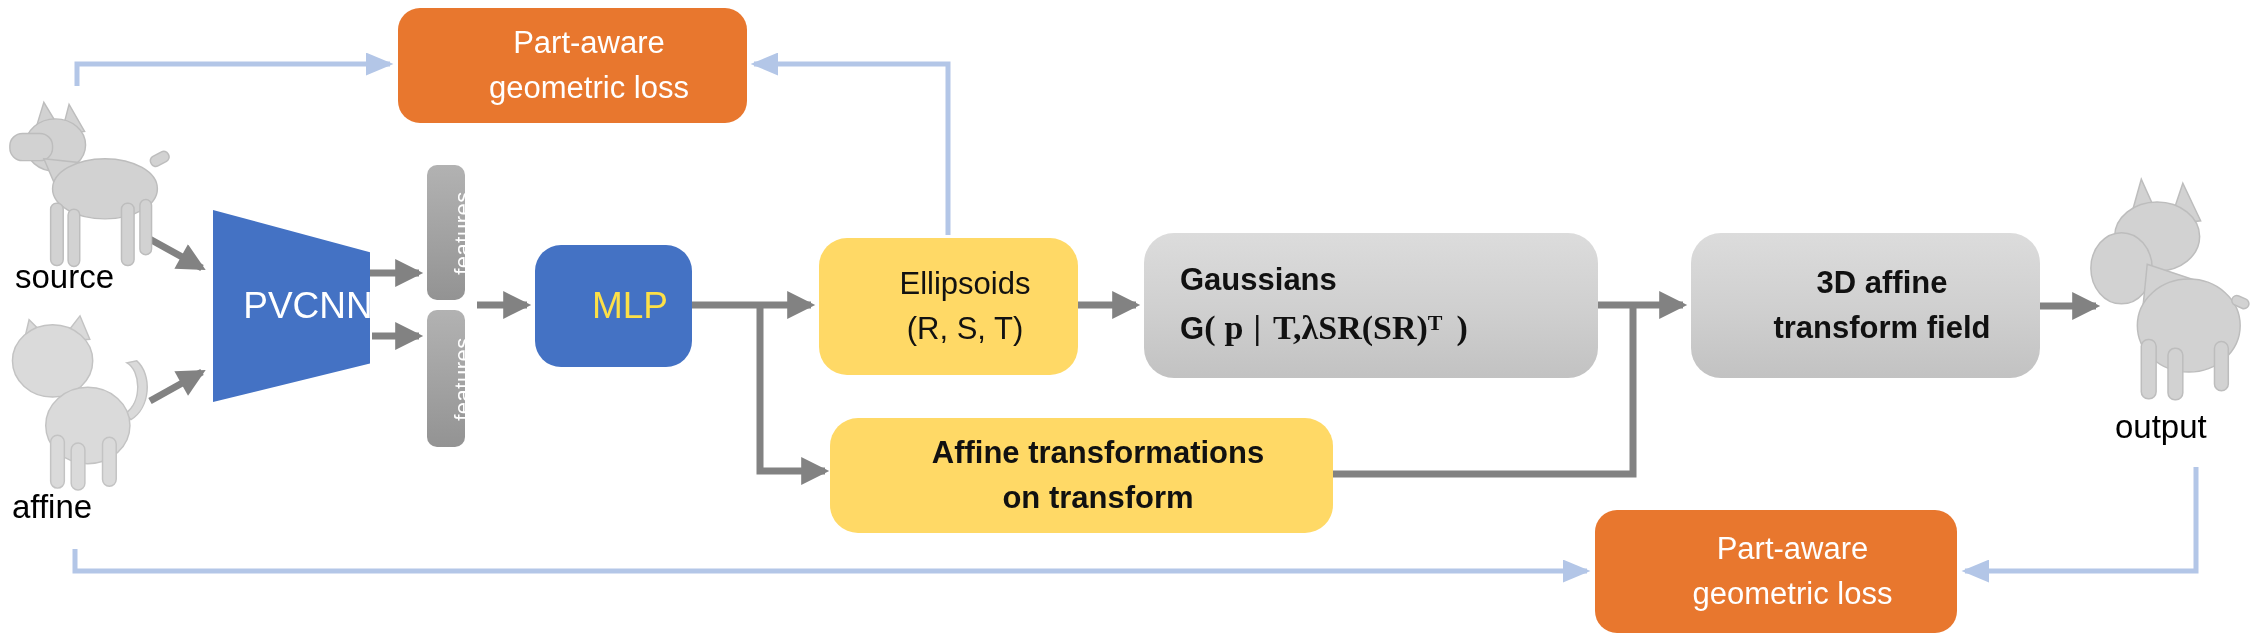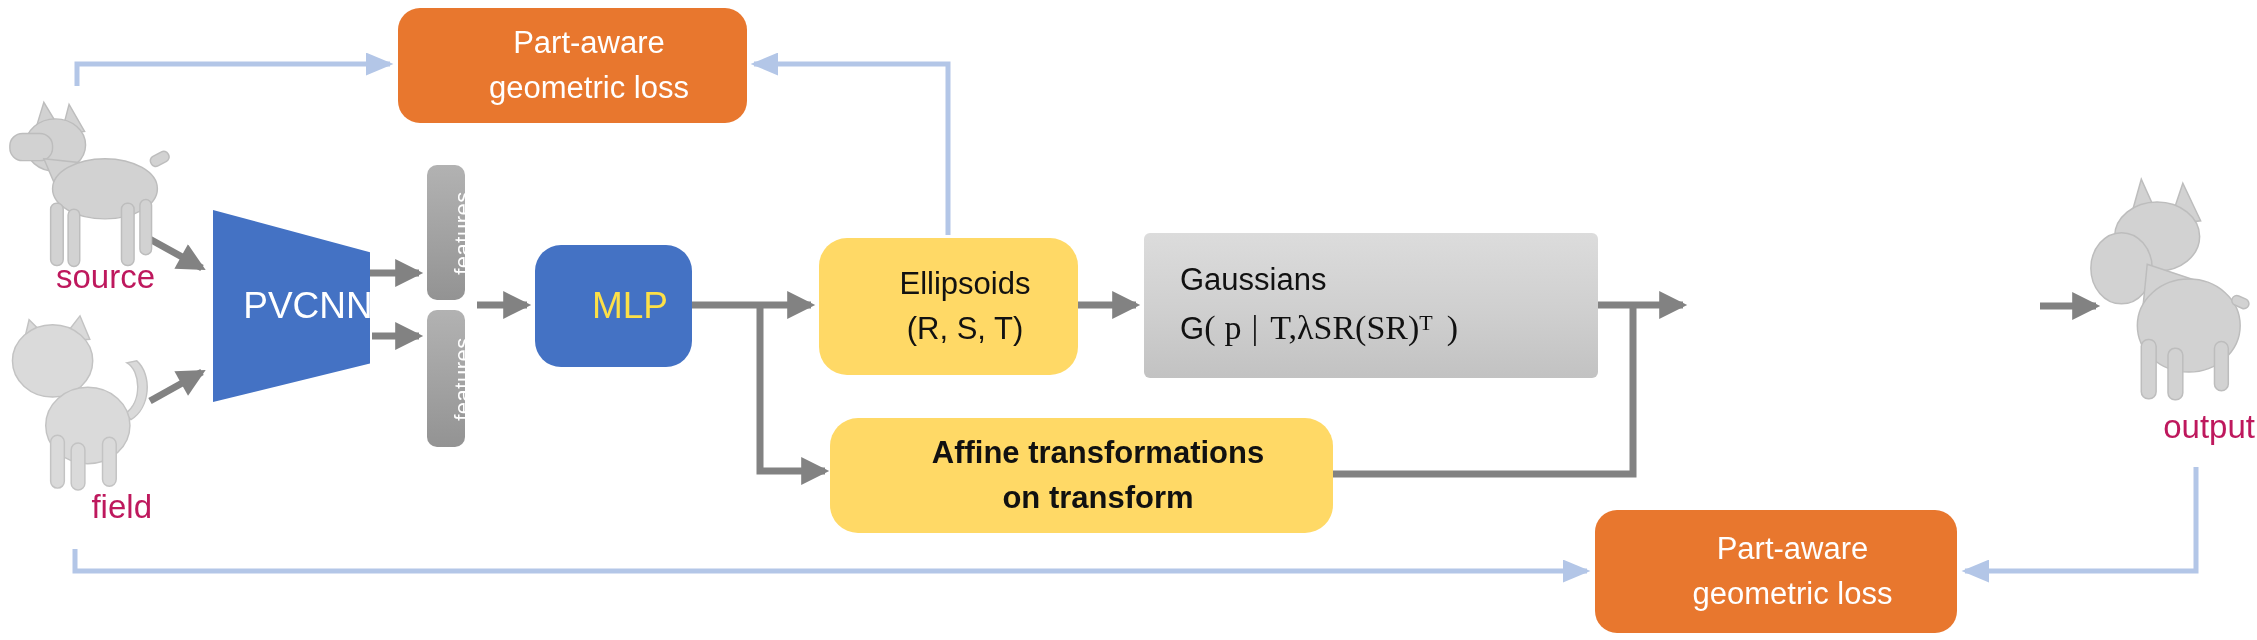--- a/index.html
+++ b/index.html
@@ -2,26 +2,26 @@
 <html><head>
 <meta charset="utf-8">
 <style>
   html,body{margin:0;padding:0;background:#ffffff;}
   body{width:2257px;height:640px;position:relative;font-family:"Liberation Sans",sans-serif;}
   .canvas{position:absolute;left:0;top:0;width:2257px;height:640px;overflow:hidden;background:#ffffff;}
   .wires{position:absolute;left:0;top:0;z-index:1;}
   .box{position:absolute;box-sizing:border-box;display:flex;flex-direction:column;justify-content:center;align-items:center;z-index:2;text-align:center;padding-left:33px;}
   .loss{background:#E8772E;color:#ffffff;border-radius:22px;font-size:31px;line-height:1.42;}
   .yellow{background:#FFD966;color:#111111;border-radius:28px;font-size:31px;line-height:1.45;}
-  .graybox{background:linear-gradient(180deg,#DCDCDC 0%,#CFCFCF 55%,#C2C2C2 100%);color:#111111;border-radius:6px;font-size:31px;line-height:1.45;}
+  .graybox{background:linear-gradient(180deg,#DCDCDC 0%,#CFCFCF 55%,#C2C2C2 100%);color:#111111;border-radius:30px;font-size:31px;line-height:1.45;font-weight:bold;}
   .bluebox{background:#4472C4;color:#fde047;border-radius:26px;font-size:37px;}
   .pvcnn{background:#4472C4;color:#ffffff;font-size:37px;clip-path:polygon(0% 0%,100% 22%,100% 80%,0% 100%);border-radius:0;}
   .feature{background:linear-gradient(180deg,#B2B2B2 0%,#A0A0A0 60%,#939393 100%);color:#ffffff;border-radius:10px;font-size:22px;}
   .feature span{transform:rotate(-90deg);white-space:nowrap;letter-spacing:0.5px;}
-  .iolabel{position:absolute;z-index:2;color:#be185d;font-size:33px;text-align:right;}
+  .iolabel{position:absolute;z-index:2;color:#000000;font-size:33px;text-align:left;}
   .mesh{position:absolute;z-index:2;}
   .gauss-inner{align-items:flex-start;text-align:left;padding-left:36px;}
   .formula{font-size:31px;white-space:nowrap;}
   .fserif{font-family:"Liberation Serif",serif;font-size:34px;}
   .f-open{margin-right:9px;}
   .f-arg{margin-right:10px;}
   .f-bar{margin-right:12px;}
   .f-close{margin-left:14px;}
   .f-sup{font-family:"Liberation Serif",serif;font-size:22px;vertical-align:9px;}
 </style>
@@ -88,21 +88,21 @@
         <polygon points="28,12 20,46 50,34"></polygon>
         <polygon points="80,8 60,34 90,32"></polygon>
         <ellipse cx="52" cy="54" rx="41" ry="37"></ellipse>
         <ellipse cx="88" cy="120" rx="43" ry="39"></ellipse>
         <rect x="50" y="130" width="14" height="54" rx="7"></rect>
         <rect x="71" y="138" width="14" height="48" rx="7"></rect>
         <rect x="103" y="132" width="14" height="50" rx="7"></rect>
       </g>
     </svg>
   </div>
-  <div class="iolabel" style="left:12px;top:488px;width:140px;">field</div>
+  <div class="iolabel" style="left:12px;top:488px;width:140px;">affine</div>
 
   <div class="mesh" style="left:2078px;top:175px;width:178px;height:228px;">
     <svg width="178" height="228" viewBox="0 0 180 230">
       <g fill="#D2D2D2" stroke="#BDBDBD" stroke-width="1.5">
         <polygon points="64,4 50,54 82,44"></polygon>
         <polygon points="106,8 92,50 124,46"></polygon>
         <ellipse cx="80" cy="62" rx="43" ry="35"></ellipse>
         <ellipse cx="44" cy="94" rx="31" ry="36"></ellipse>
         <polygon points="70,90 130,110 120,160 66,130"></polygon>
         <ellipse cx="112" cy="152" rx="52" ry="47"></ellipse>
@@ -140,20 +140,24 @@
     <span>(R, S, T)</span>
   </div>
 
   <div class="box graybox gauss-inner" style="left:1144px;top:233px;width:454px;height:145px;">
     <span>Gaussians</span>
     <span class="formula">
       <span>G</span><span class="fserif f-open">(</span><span class="fserif f-arg">p</span><span class="fserif f-bar">|</span><span class="fserif">T,λSR(SR)</span><span class="f-sup">T</span><span class="fserif f-close">)</span>
     </span>
   </div>
 
+  <div class="box graybox" style="left:1691px;top:233px;width:349px;height:145px;">
+    <span>3D affine</span>
+    <span>transform field</span>
+  </div>
 
   <div class="box yellow" style="left:830px;top:418px;width:503px;height:115px;font-weight:bold;">
     <span>Affine transformations</span>
     <span>on transform</span>
   </div>
 
   <div class="box loss" style="left:1595px;top:510px;width:362px;height:123px;">
     <span>Part-aware</span>
     <span>geometric loss</span>
   </div>

